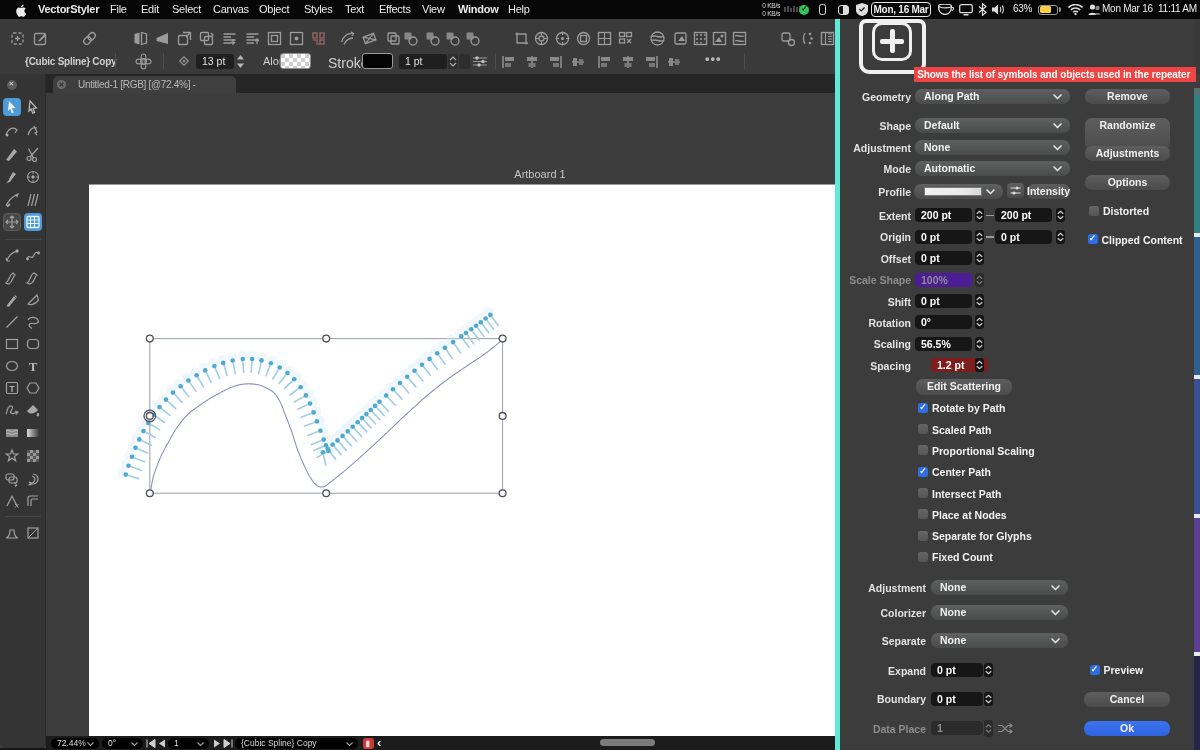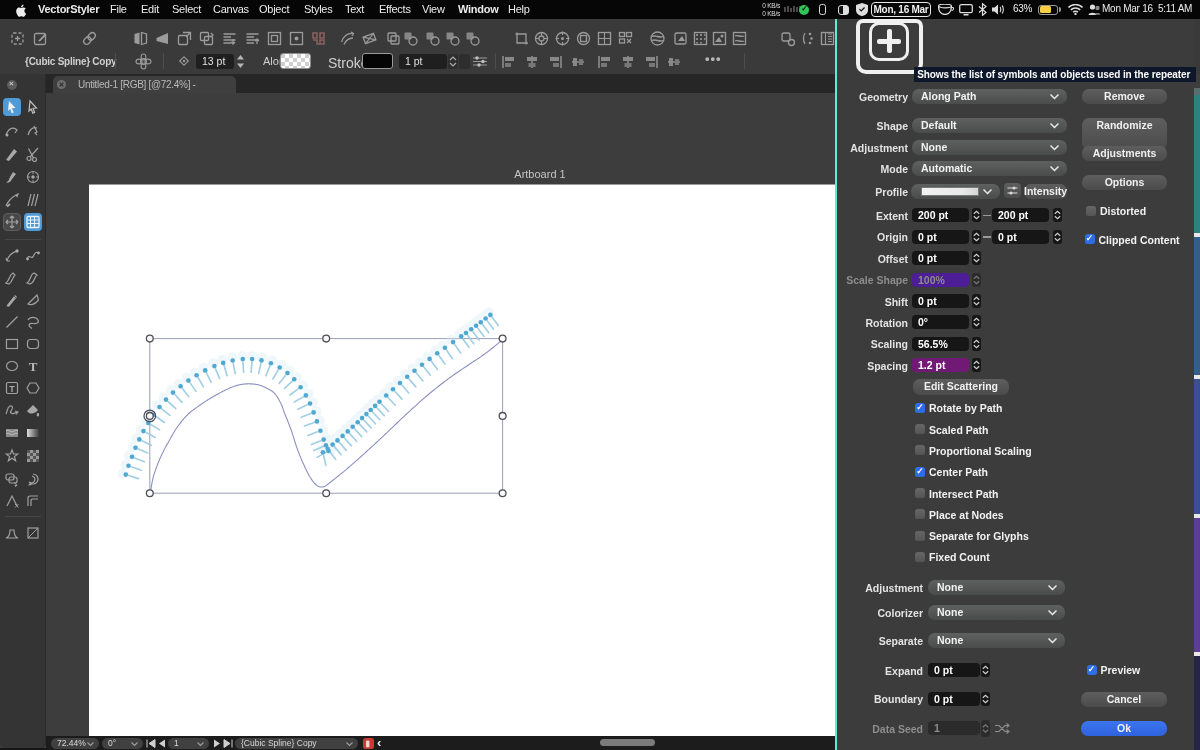--- a/index.html
+++ b/index.html
@@ -17,41 +17,41 @@
     border-radius:5px 5px 0 0; color:#b9b9b9; font-size:10px; letter-spacing:-0.3px; line-height:18px; }
   #tools { position:absolute; left:0; top:74px; width:46px; height:674px; background:#343434;
     border-radius:0 0 5px 5px; border-right:1px solid #2b2b2b; }
   #below-tools { position:absolute; left:0; top:748px; width:47px; height:2px; background:#161616; }
   #canvas { position:absolute; left:46px; top:93px; width:789px; height:657px; background:#3d3d3d; }
   #artboard { position:absolute; left:43px; top:91px; width:746px; height:553px; background:#ffffff;
     border-top:1px solid #9a9a9a; }
   #ablabel { position:absolute; left:394px; top:75px; width:200px; text-align:center;
     color:#c4c4c4; font-size:11px; }
   #statusbar { position:absolute; left:46px; top:736px; width:789px; height:14px; background:#1c1c1c; }
-  .cap { position:absolute; top:2px; height:11px; background:#404040; border-radius:6px;
+  .cap { position:absolute; top:2px; height:11px; background:#000000; border-radius:6px;
     color:#d9d9d9; font-size:8.5px; line-height:11px; }
   #panel { position:absolute; left:835px; top:19px; width:359px; height:731px; background:#3c3c3c;
-    border-left:2px solid #5eead4; }
+    border-left:5px solid #5eead4; }
   .plabel { position:absolute; text-align:right; font-weight:bold; color:#e3e3e3; font-size:10.5px; }
   .dd { position:absolute; height:15px; background:linear-gradient(#5f6161,#4a4c4c);
     border-radius:7px; color:#f2f2f2; font-size:10.5px; font-weight:bold; line-height:15px;
     padding-left:9px; }
   .pbtn { position:absolute; height:15px; background:linear-gradient(#5e5e5e,#4b4b4b);
     border-radius:7px; color:#f0f0f0; font-size:10.5px; font-weight:bold; line-height:15px;
     text-align:center; }
   .nf { position:absolute; height:14px; background:#161616; border-radius:4px; color:#fff;
     font-size:10.5px; font-weight:bold; line-height:14px; padding-left:6px; }
   .stp { position:absolute; width:9px; height:14px; background:#161616; border-radius:3px; }
   .cb { position:absolute; width:10px; height:10px; border-radius:2.5px;
     background:linear-gradient(#666,#555); }
   .cb.on { background:#2e6ee4; }
   .cb.on:after { content:"\2713"; position:absolute; left:1.2px; top:-1px; color:#fff;
     font-size:9px; font-weight:bold; }
   .cblabel { position:absolute; font-weight:bold; color:#f2f2f2; font-size:10.5px; }
-  #tooltip { position:absolute; right:4px; top:67px; white-space:nowrap; padding:0 3px; height:15px; background:#0f172a;
+  #tooltip { position:absolute; right:4px; top:67px; white-space:nowrap; padding:0 3px; height:15px; background:#ef4444;
     color:#fdfdfd; font-size:10px; line-height:15px; text-align:right; font-weight:bold; letter-spacing:-0.1px; }
   .ic { position:absolute; }
 </style>
 </head>
 <body>
 <div id="page">
 
 <div id="menubar">
       <svg class="abs" style="left:15px;top:3.5px" width="13" height="13" viewBox="0 0 13 13">
         <path fill="#ececec" d="M9.4 6.9c0-1.5 1.2-2.2 1.3-2.3-.7-1-1.8-1.2-2.2-1.2-.9-.1-1.8.6-2.3.6-.5 0-1.2-.5-2-.5-1 0-2 .6-2.5 1.5-1.1 1.9-.3 4.7.8 6.2.5.8 1.1 1.6 1.9 1.6.8 0 1.1-.5 2-.5.9 0 1.2.5 2 .5s1.4-.7 1.9-1.5c.6-.9.8-1.7.8-1.8 0 0-1.6-.6-1.7-2.6zM7.9 2.4c.4-.5.7-1.2.6-1.9-.6 0-1.3.4-1.8.9-.4.4-.7 1.1-.6 1.8.7.1 1.4-.3 1.8-.8z"></path>
@@ -110,21 +110,21 @@
         <path d="M0.5 3.4 C4.4 -0.4 10.6 -0.4 14.5 3.4 M2.8 5.9 C5.5 3.3 9.5 3.3 12.2 5.9 M5.1 8.3 C6.4 7 8.6 7 9.9 8.3" fill="none" stroke="#ddd" stroke-width="1.5"></path>
         <circle cx="7.5" cy="10" r="1.2" fill="#ddd"></circle>
       </svg>
       <svg class="abs" style="left:1088px;top:3.5px" width="13" height="12" viewBox="0 0 13 12">
         <circle cx="4.5" cy="3" r="2.6" fill="#ddd"></circle>
         <path d="M0.5 11 C0.5 8 8.5 8 8.5 11 Z" fill="#ddd"></path>
         <circle cx="9.5" cy="4" r="2.2" fill="#888"></circle>
         <path d="M6.5 10.5 C7 8.2 12.5 8.4 12.5 10.8 Z" fill="#888"></path>
       </svg>
       <div class="mi" style="left:1102px;font-size:10px">Mon Mar 16</div>
-      <div class="mi" style="left:1158px;font-size:10px">5:11 AM</div>
+      <div class="mi" style="left:1158px;font-size:10px">11:11 AM</div>
     </div>
 <div id="toolbar">
       <svg class="ic" style="left:9px;top:11px" width="17" height="17" viewBox="0 0 17 17">
         <rect x="3" y="3" width="11" height="11" rx="1.5" fill="none" stroke="#9b9b9b" stroke-width="1.3" stroke-dasharray="3 2"></rect>
         <path d="M8.5 6 V11 M6 8.5 H11" stroke="#9b9b9b" stroke-width="1.3"></path>
       </svg>
       <svg class="ic" style="left:32px;top:11px" width="17" height="17" viewBox="0 0 17 17">
         <rect x="2.5" y="3.5" width="11" height="11" rx="1.5" fill="none" stroke="#9b9b9b" stroke-width="1.3"></rect>
         <path d="M6 11 L13 3.5 L14.5 5 L8 11.5 Z" fill="#9b9b9b"></path>
       </svg>
@@ -832,21 +832,21 @@
       <svg style="position:absolute;left:136px;top:298px" width="7" height="10">
         <path d="M0.8 3.8 L3.5 1.2999999999999998 L6.2 3.8 M0.8 6.2 L3.5 8.7 L6.2 6.2" fill="none" stroke="#cfcfcf" stroke-width="1.2"></path>
       </svg>
       <div class="plabel" style="left:-49px;top:319.0px;width:120px;color:#e3e3e3">Scaling</div>
       <div class="nf" style="left:75px;top:317.5px;width:57px;color:#ffffff;background:#161616">56.5%</div>
       <div class="stp" style="left:135px;top:317.5px;height:14px;background:#161616"></div>
       <svg style="position:absolute;left:136px;top:319.5px" width="7" height="10">
         <path d="M0.8 3.8 L3.5 1.2999999999999998 L6.2 3.8 M0.8 6.2 L3.5 8.7 L6.2 6.2" fill="none" stroke="#cfcfcf" stroke-width="1.2"></path>
       </svg>
       <div class="plabel" style="left:-49px;top:340.5px;width:120px;color:#e3e3e3">Spacing</div>
-      <div class="nf" style="left:75px;top:339px;width:57px;color:#ffffff;background:#701a75">1.2 pt</div>
+      <div class="nf" style="left:91px;top:339px;width:57px;color:#ffffff;background:#7f1d1d">1.2 pt</div>
       <div class="stp" style="left:135px;top:339px;height:14px;background:#161616"></div>
       <svg style="position:absolute;left:136px;top:341px" width="7" height="10">
         <path d="M0.8 3.8 L3.5 1.2999999999999998 L6.2 3.8 M0.8 6.2 L3.5 8.7 L6.2 6.2" fill="none" stroke="#cfcfcf" stroke-width="1.2"></path>
       </svg>
       <div class="pbtn" style="left:76px;top:360px;width:96px;height:16px;line-height:14px">Edit Scattering</div>
       <div class="cb on" style="left:78px;top:383.5px"></div>
       <div class="cblabel" style="left:92px;top:383.0px">Rotate by Path</div>
       <div class="cb" style="left:78px;top:405px"></div>
       <div class="cblabel" style="left:92px;top:404.5px">Scaled Path</div>
       <div class="cb" style="left:78px;top:426px"></div>
@@ -878,21 +878,21 @@
       <div class="stp" style="left:144px;top:644px;height:14px;background:#161616"></div>
       <svg style="position:absolute;left:145px;top:646px" width="7" height="10">
         <path d="M0.8 3.8 L3.5 1.2999999999999998 L6.2 3.8 M0.8 6.2 L3.5 8.7 L6.2 6.2" fill="none" stroke="#cfcfcf" stroke-width="1.2"></path>
       </svg>
       <div class="plabel" style="left:-34px;top:674px;width:120px;color:#e3e3e3">Boundary</div>
       <div class="nf" style="left:91px;top:672.5px;width:52px;color:#ffffff;background:#161616">0 pt</div>
       <div class="stp" style="left:144px;top:672.5px;height:14px;background:#161616"></div>
       <svg style="position:absolute;left:145px;top:674.5px" width="7" height="10">
         <path d="M0.8 3.8 L3.5 1.2999999999999998 L6.2 3.8 M0.8 6.2 L3.5 8.7 L6.2 6.2" fill="none" stroke="#cfcfcf" stroke-width="1.2"></path>
       </svg>
-      <div class="plabel" style="left:-34px;top:704px;width:120px;color:#8d8d8d">Data Seed</div>
+      <div class="plabel" style="left:-34px;top:704px;width:120px;color:#8d8d8d">Data Place</div>
       <div class="nf" style="left:91px;top:702px;width:52px;color:#8d8d8d;background:#2b2b2b">1</div>
       <div class="stp" style="left:144px;top:701px;height:17px;background:#2b2b2b"></div>
       <svg style="position:absolute;left:145px;top:703px" width="7" height="13">
         <path d="M0.8 5.3 L3.5 2.8 L6.2 5.3 M0.8 7.7 L3.5 10.2 L6.2 7.7" fill="none" stroke="#777" stroke-width="1.2"></path>
       </svg>
       <svg class="abs" style="left:158px;top:704px" width="15" height="11" viewBox="0 0 15 11">
         <path d="M0 2.5 H4 L10 8.5 H13 M0 8.5 H4 L10 2.5 H13 M11.5 0.5 L14 2.5 L11.5 4.5 M11.5 6.5 L14 8.5 L11.5 10.5" fill="none" stroke="#8b8b8b" stroke-width="1.2"></path>
       </svg>
       <div class="pbtn" style="left:245px;top:70px;width:85px;height:15px;line-height:15px">Remove</div>
       <div class="pbtn" style="left:245px;top:98.5px;width:85px;height:32px;line-height:15px">Randomize</div>

